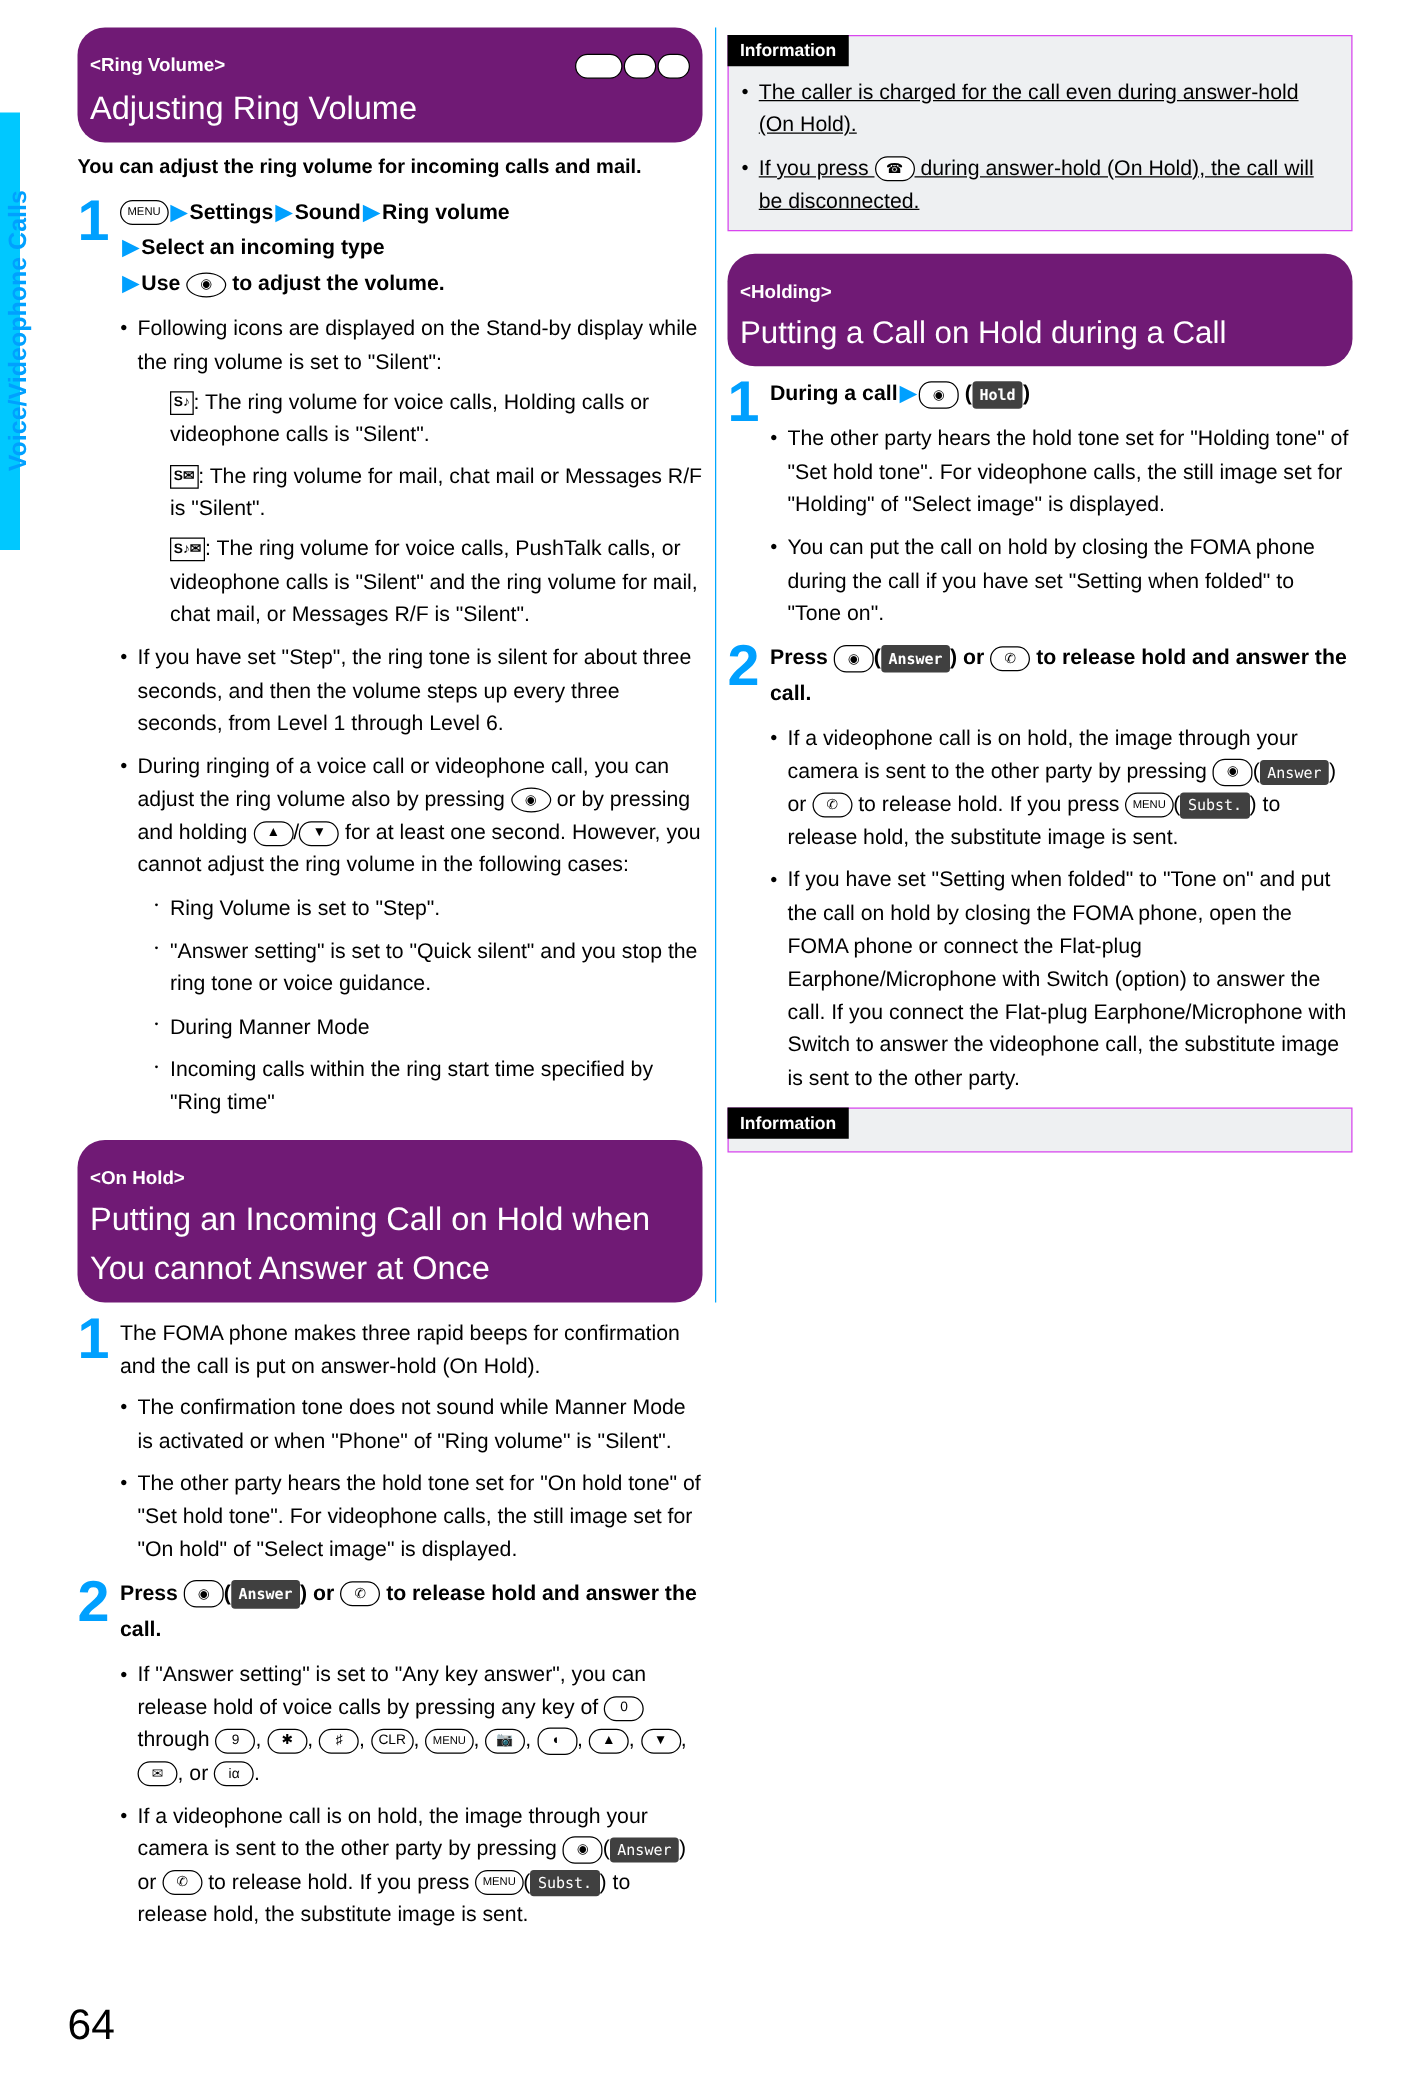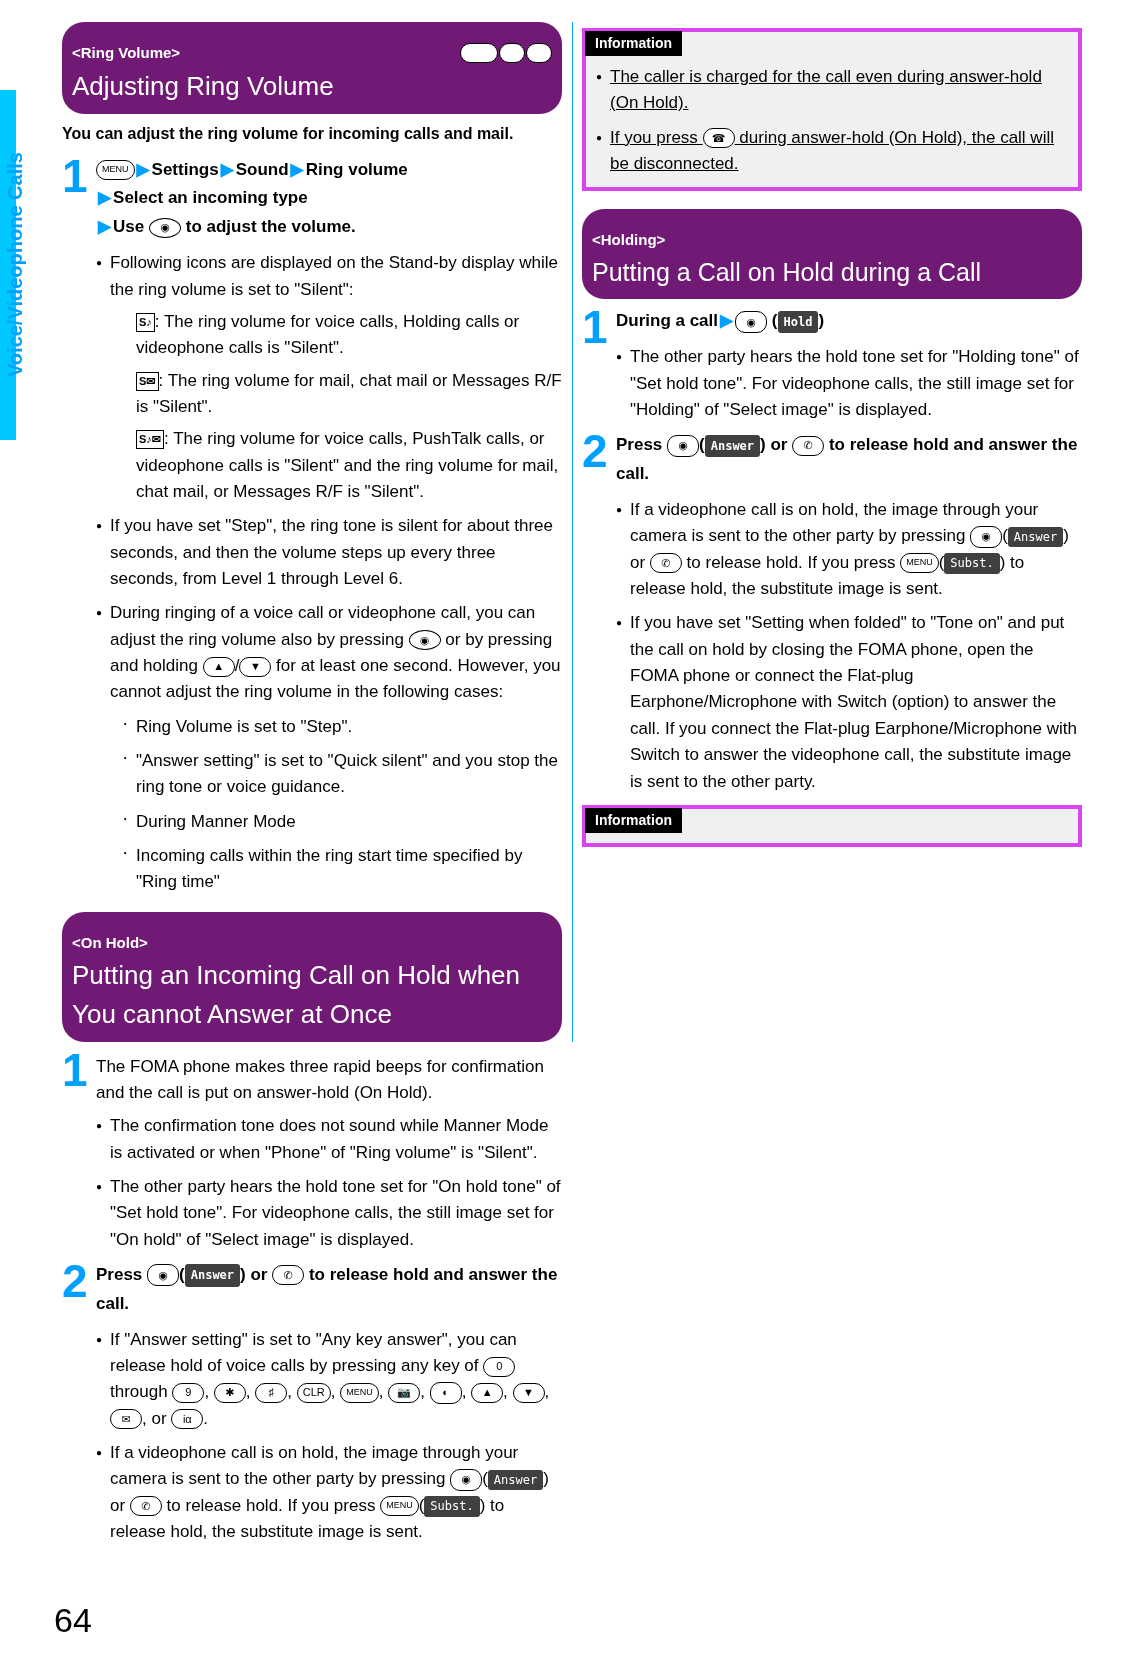--- a/index.html
+++ b/index.html
@@ -163,21 +163,21 @@
     width: 26px; height: 20px;
     display: inline-flex;
     align-items: center;
     justify-content: center;
     font-size: 13px;
     font-weight: bold;
     font-style: italic;
     background: #fff;
   }
   .info-box {
-    border: 4px solid #d946ef;
+    border: 1px solid #d946ef;
     background: #eef0f2;
     margin-top: 10px;
     padding: 24px 10px 10px 10px;
     position: relative;
   }
   .info-label {
     position: absolute;
     top: -1px; left: -1px;
     background: #000;
     color: #fff;
@@ -304,20 +304,21 @@
         </div>
       <div class="sec-title" style="font-size:25px;">Putting a Call on Hold during a Call</div>
     </div>
 
     <div class="step">
       <div class="step-num">1</div>
       <div class="step-body">
         <div class="nav"><span>During a call</span><span class="arrow">▶</span><span class="key key-round">◉</span> (<span class="key-softlabel">Hold</span>)</div>
         <ul class="bullets">
           <li>The other party hears the hold tone set for "Holding tone" of "Set hold tone". For videophone calls, the still image set for "Holding" of "Select image" is displayed.</li>
+          <li>You can put the call on hold by closing the FOMA phone during the call if you have set "Setting when folded" to "Tone on".</li>
         </ul>
       </div>
     </div>
 
     <div class="step">
       <div class="step-num">2</div>
       <div class="step-body">
         <div class="nav"><span>Press </span><span class="key key-round">◉</span>(<span class="key-softlabel">Answer</span><span>) or </span><span class="key">✆</span><span> to release hold and answer the call.</span></div>
         <ul class="bullets">
           <li>

